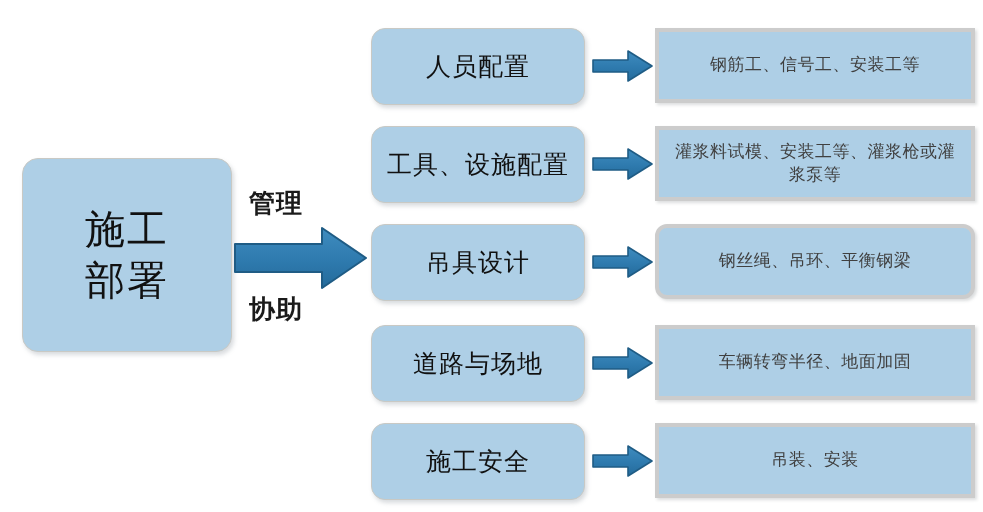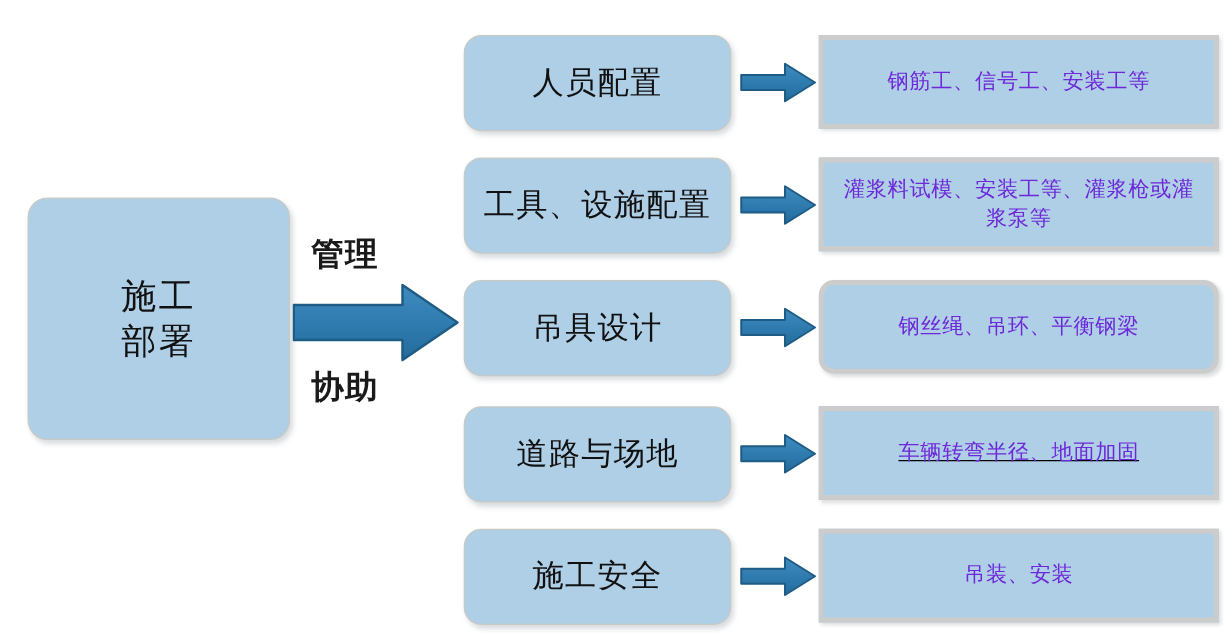--- a/index.html
+++ b/index.html
@@ -27,21 +27,21 @@
     height: 192px;
     background: #AECFE6;
     border: 1px solid #C9C9C4;
     border-radius: 16px;
     box-shadow: 2px 3px 4px rgba(120,130,140,0.28);
     display: flex;
     align-items: center;
     justify-content: center;
   }
   .root-label {
-    font-size: 28px;
+    font-size: 40px;
     line-height: 1.28;
     color: #111111;
     text-align: center;
     letter-spacing: 2px;
     white-space: pre-line;
   }
 
   
   .big-arrow {
     position: absolute;
@@ -96,21 +96,21 @@
     box-shadow: 2px 2px 3px rgba(140,145,150,0.30);
     display: flex;
     align-items: center;
     justify-content: center;
     box-sizing: border-box;
     padding: 0 12px;
   }
   .right-label {
     font-size: 17px;
     line-height: 1.35;
-    color: #6d28d9;
+    color: #404040;
     text-align: center;
     letter-spacing: 0.5px;
   }
 
   
   .small-arrow {
     position: absolute;
     left: 592px;
     width: 62px;
     height: 34px;
@@ -207,21 +207,21 @@
       <defs>
         <linearGradient id="smallGrad4" x1="0" y1="0" x2="0" y2="1">
           <stop offset="0%" stop-color="#3F8CBF"></stop>
           <stop offset="55%" stop-color="#2E7AAE"></stop>
           <stop offset="100%" stop-color="#246B9B"></stop>
         </linearGradient>
       </defs>
       <path d="M1,11 L36,11 L36,2 L60,17 L36,32 L36,23 L1,23 Z" fill="url(#smallGrad4)" stroke="#1F5C85" stroke-width="1.6" stroke-linejoin="round"></path>
     </svg>
   </div>
-  <div class="right-box" style="top:325px;text-decoration:underline;">
+  <div class="right-box" style="top:325px;">
     <div class="right-label">车辆转弯半径、地面加固</div>
   </div>
 
   <div class="mid-box" style="top:423px;">
     <div class="mid-label">施工安全</div>
   </div>
   <div class="small-arrow" style="top:444px;">
     <svg width="62" height="34" viewBox="0 0 62 34" xmlns="http://www.w3.org/2000/svg">
       <defs>
         <linearGradient id="smallGrad5" x1="0" y1="0" x2="0" y2="1">

